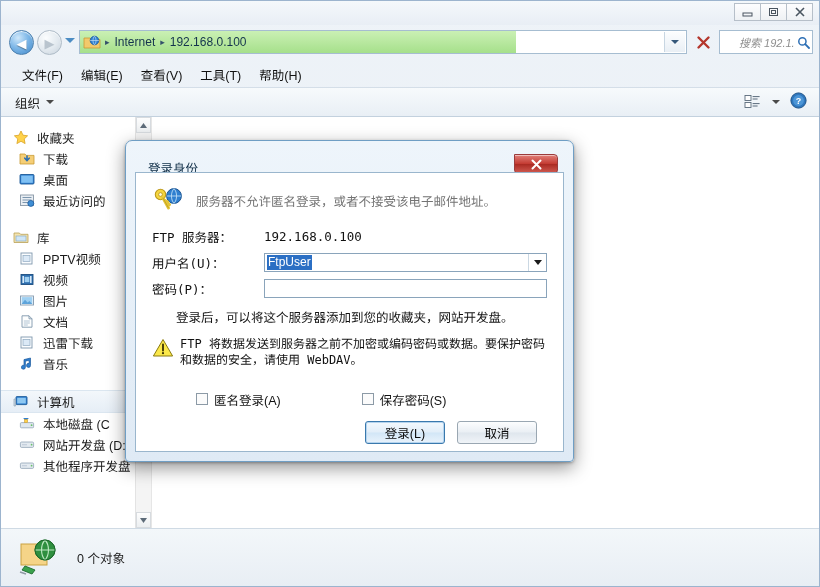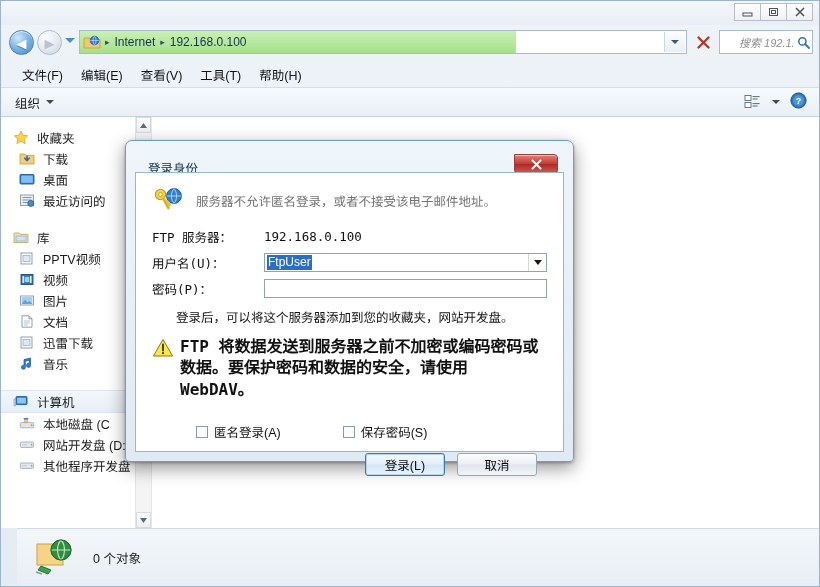--- a/index.html
+++ b/index.html
@@ -176,21 +176,21 @@
   }
   .list-scroll{
     position:absolute;right:0;top:0;width:15px;height:100%;background:#fff;
   }
 
   
   .statusbar{
     position:absolute;left:0;right:0;bottom:0;height:58px;
     background:linear-gradient(#f3f7fa,#e8eef4);
     border-top:1px solid #cfdae4;
-    display:flex;align-items:center;padding-left:14px;box-sizing:border-box;margin-left:16px;
+    display:flex;align-items:center;padding-left:14px;box-sizing:border-box;
   }
   .status-ico{width:54px;height:44px;flex:none;position:relative;margin-right:8px;}
   .status-text{font-size:12.5px;color:#1b1b1b;}
 
   
   .dialog{
     position:absolute;left:125px;top:140px;width:449px;height:322px;
     background:linear-gradient(#eef5fb,#dfeaf5);
     border:1px solid #6f9ec4;
     border-radius:7px 7px 4px 4px;
@@ -252,27 +252,26 @@
   }
 
   .note{
     padding:12px 18px 0 40px;font-size:12.5px;color:#111;line-height:1.4;
   }
   .warnrow{
     display:flex;align-items:flex-start;padding:8px 18px 0 16px;
   }
   .warnico{width:22px;height:20px;flex:none;margin-right:6px;margin-top:2px;}
   .warntext{
-    font-size:16px;color:#111;line-height:1.35;
+    font-size:12px;color:#111;line-height:1.35;
     font-family:"DejaVu Sans Mono","Liberation Mono",monospace;
-    font-weight:bold;
   }
 
   .checkrow{
-    display:flex;align-items:center;padding:22px 0 0 60px;gap:62px;
+    display:flex;align-items:center;padding:22px 0 0 60px;gap:81px;
   }
   .chk{display:flex;align-items:center;font-size:12.5px;color:#111;}
   .chkbox{
     width:12px;height:12px;border:1px solid #8c9aa6;background:#fbfbfb;
     margin-right:6px;box-sizing:border-box;
   }
   .btnrow{
     display:flex;justify-content:flex-end;gap:12px;
     padding:12px 26px 0 0;
   }

